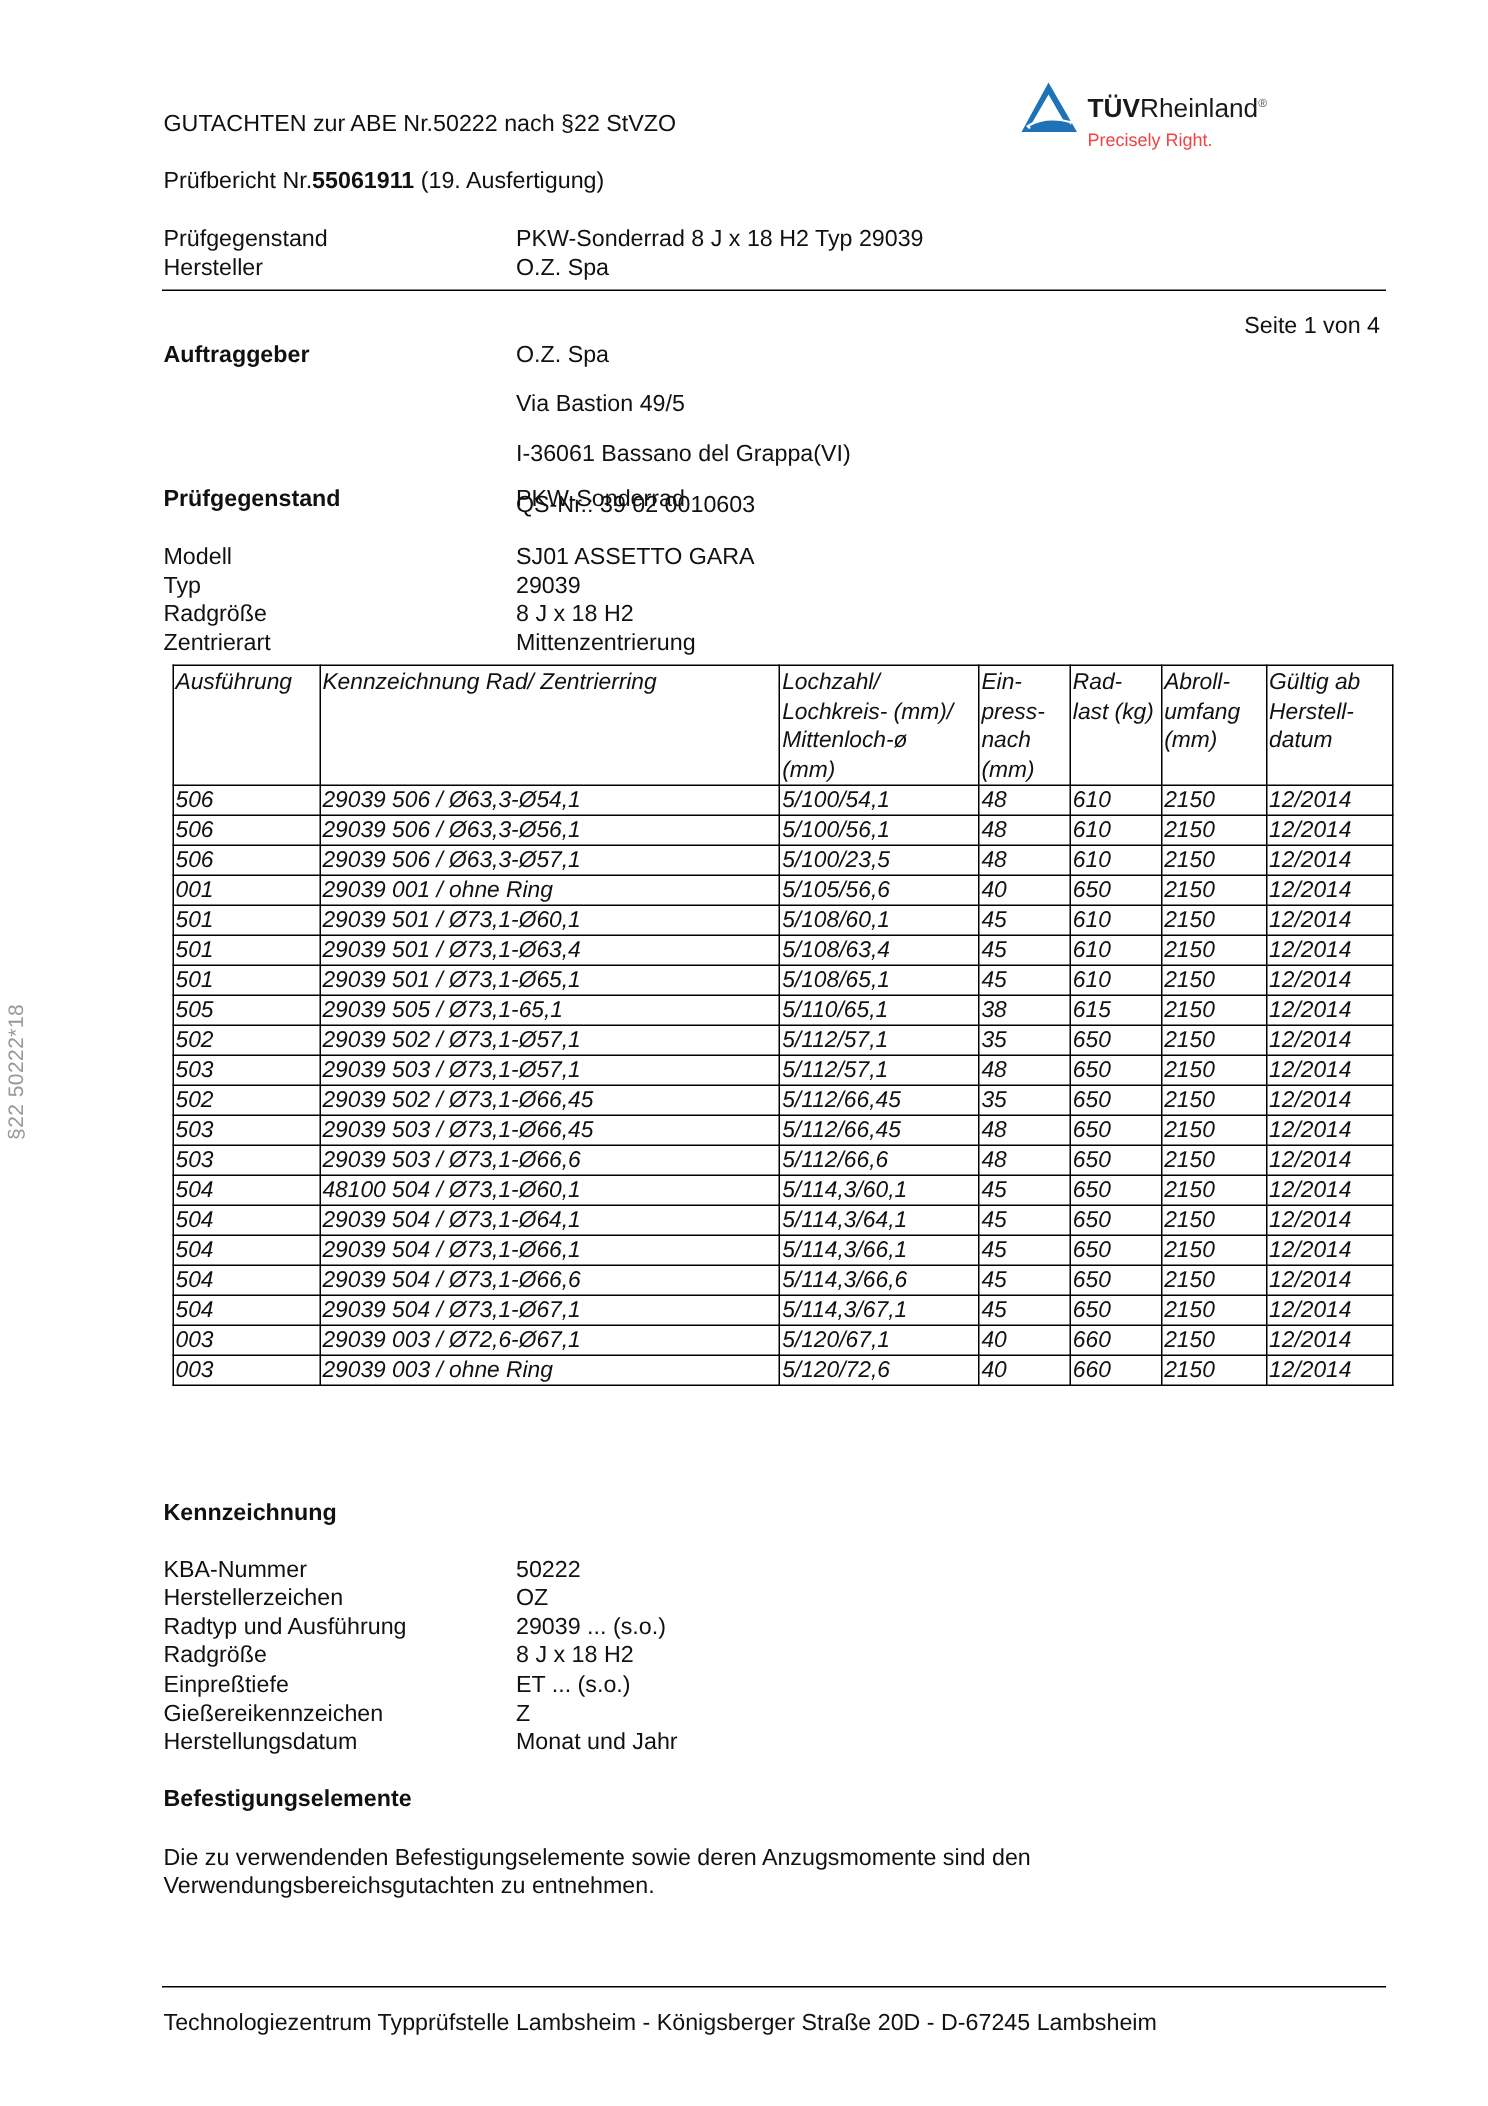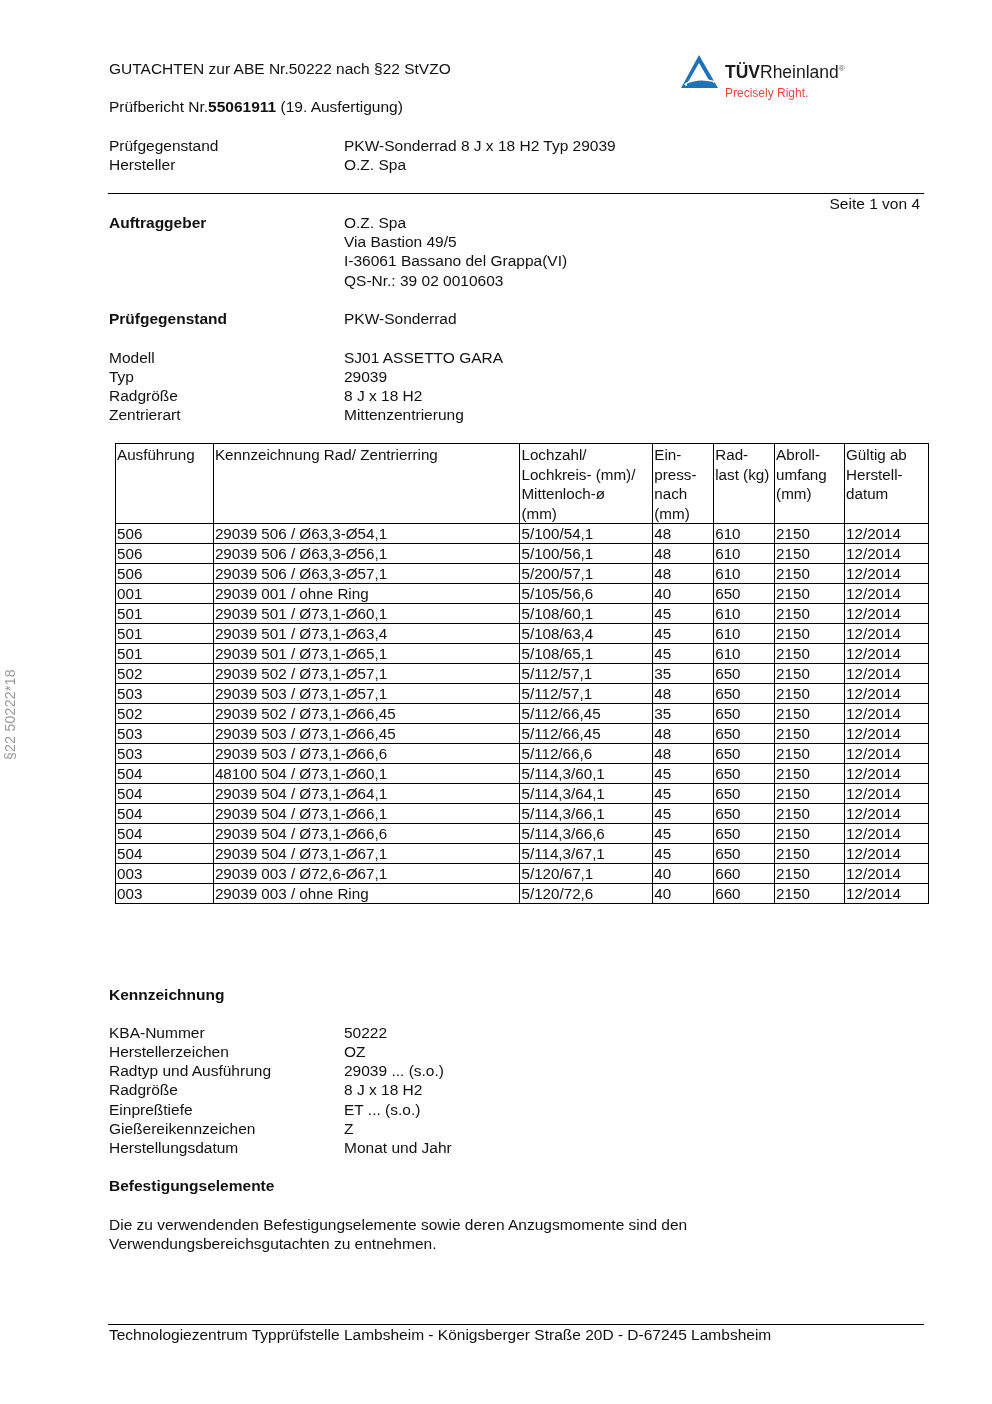--- a/index.html
+++ b/index.html
@@ -1,21 +1,21 @@
 <!DOCTYPE html>
 <html><head>
 <meta charset="utf-8">
 <style>
   html, body { margin: 0; padding: 0; background: #ffffff; }
   body {
     width: 992px; height: 1404px; position: relative; overflow: hidden;
     font-family: "Liberation Sans", sans-serif; color: #111; font-size: 15.5px;
   }
   .abs { position: absolute; }
-  .line { line-height: 19.2px; white-space: nowrap; }
+  .line { line-height: 19.2px; white-space: nowrap; margin-top: 14px; }
   .bold { font-weight: bold; }
 
   #title { left: 109px; top: 59px; }
   #report { left: 109px; top: 97px; }
 
   .kv-label { left: 109px; }
   .kv-value { left: 344px; }
 
   #header-rule { left: 108px; top: 193px; width: 816px; height: 0; border-top: 1.3px solid #000; }
   #page-number { right: 72px; top: 194px; text-align: center; }
@@ -23,21 +23,21 @@
   #logo { left: 680px; top: 54px; width: 200px; height: 50px; }
   #logo .brand { position: absolute; left: 45px; top: 8px; font-size: 17.5px; color: #1a1a1a; white-space: nowrap; }
   #logo .brand b { font-weight: bold; }
   #logo .reg { font-size: 8px; vertical-align: super; color: #555; }
   #logo .tag { position: absolute; left: 45px; top: 32px; font-size: 12px; color: #ef4444; white-space: nowrap; }
   #logo svg { position: absolute; left: 0; top: 0; }
 
   table#wheel-table {
     position: absolute; left: 115px; top: 443px;
     border-collapse: collapse; width: 814px;
-    font-size: 15.2px; line-height: 19.5px;
+    font-size: 15.2px; line-height: 19.5px; font-style: italic;
   }
   #wheel-table td, #wheel-table th {
     border: 1px solid #000; padding: 0 0 0 1px; text-align: left; vertical-align: top;
     font-weight: normal; white-space: nowrap;
   }
   #wheel-table th { white-space: normal; line-height: 19.5px; padding-top: 1px; }
   #wheel-table td { height: 19px; line-height: 19px; }
   col.c1 { width: 98px; } col.c2 { width: 307px; } col.c3 { width: 133px; }
   col.c4 { width: 61px; } col.c5 { width: 61px; } col.c6 { width: 70px; } col.c7 { width: 84px; }
 
@@ -153,21 +153,21 @@
         <td>29039 506 / Ø63,3-Ø56,1</td>
         <td>5/100/56,1</td>
         <td>48</td>
         <td>610</td>
         <td>2150</td>
         <td>12/2014</td>
       </tr>
       <tr>
         <td>506</td>
         <td>29039 506 / Ø63,3-Ø57,1</td>
-        <td>5/200/57,1</td>
+        <td>5/100/23,5</td>
         <td>48</td>
         <td>610</td>
         <td>2150</td>
         <td>12/2014</td>
       </tr>
       <tr>
         <td>001</td>
         <td>29039 001 / ohne Ring</td>
         <td>5/105/56,6</td>
         <td>40</td>
@@ -192,20 +192,29 @@
         <td>610</td>
         <td>2150</td>
         <td>12/2014</td>
       </tr>
       <tr>
         <td>501</td>
         <td>29039 501 / Ø73,1-Ø65,1</td>
         <td>5/108/65,1</td>
         <td>45</td>
         <td>610</td>
+        <td>2150</td>
+        <td>12/2014</td>
+      </tr>
+      <tr>
+        <td>505</td>
+        <td>29039 505 / Ø73,1-65,1</td>
+        <td>5/110/65,1</td>
+        <td>38</td>
+        <td>615</td>
         <td>2150</td>
         <td>12/2014</td>
       </tr>
       <tr>
         <td>502</td>
         <td>29039 502 / Ø73,1-Ø57,1</td>
         <td>5/112/57,1</td>
         <td>35</td>
         <td>650</td>
         <td>2150</td>

